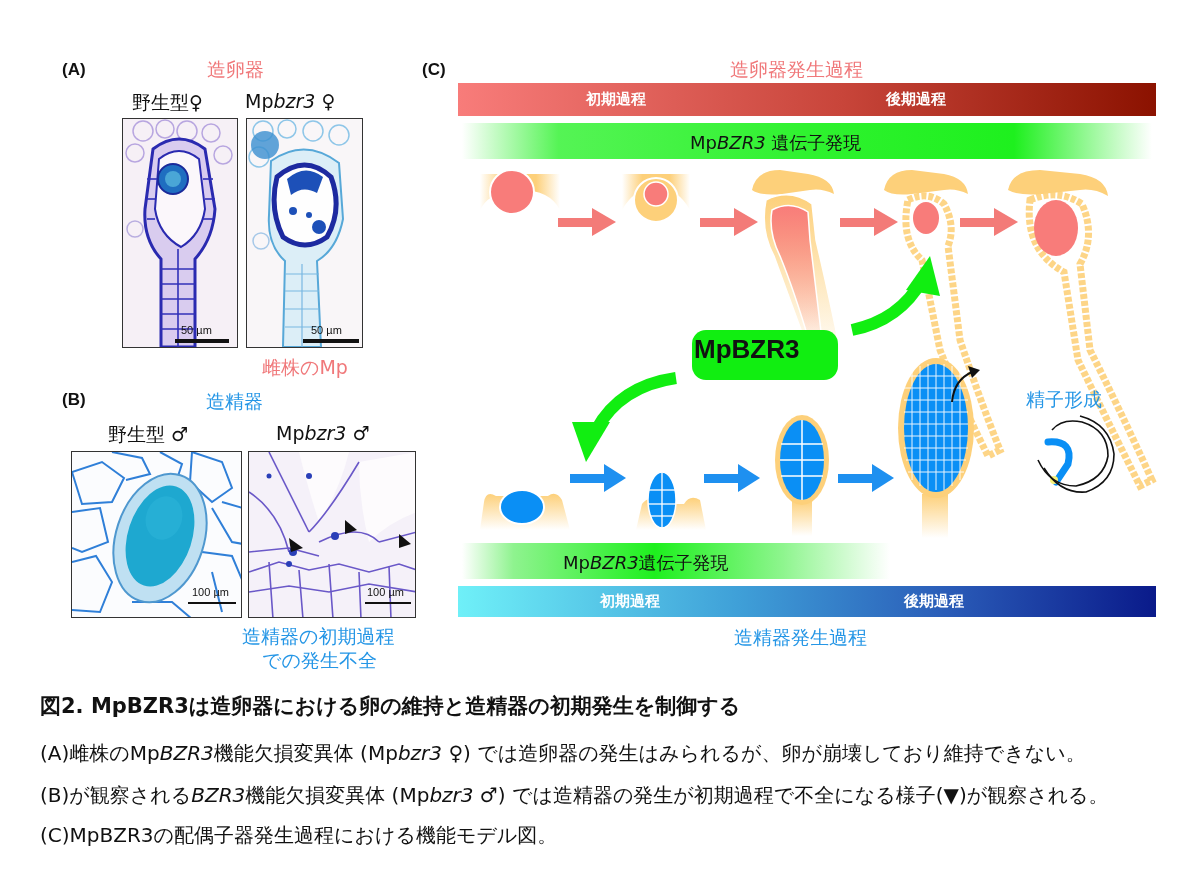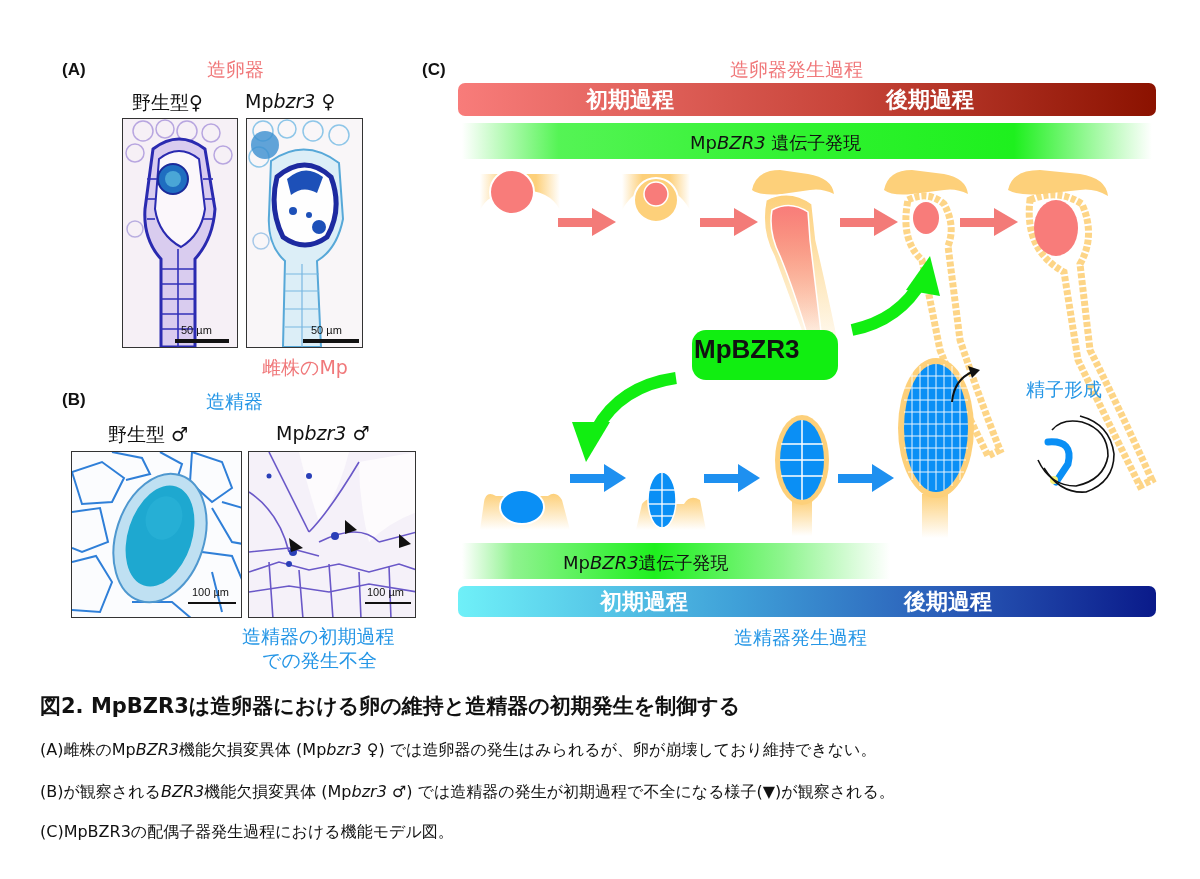--- a/index.html
+++ b/index.html
@@ -6,24 +6,24 @@
   body { width: 1200px; height: 879px; position: relative; overflow: hidden;
          font-family: "DejaVu Sans", "Liberation Sans", sans-serif; color: #111; }
   .abs { position: absolute; }
   .panel-label { font-weight: bold; font-size: 17px; font-family: "Liberation Sans", sans-serif; }
   .red-title { color: #f0787a; font-size: 19px; }
   .blue-title { color: #2596e6; font-size: 19px; }
   .sample-label { font-size: 19px; color: #111; white-space: nowrap; }
   .micro { border: 1.5px solid #333; overflow: hidden; box-sizing: border-box; }
   .scale { position: absolute; font-size: 11px; color: #111; font-family: "Liberation Sans", sans-serif; }
   .scale-bar { position: absolute; height: 4px; background: #111; }
-  .bar { position: absolute; display: flex; align-items: center; color: #fff; font-size: 22px; font-weight: bold; border-radius: 7px; }
+  .bar { position: absolute; display: flex; align-items: center; color: #fff; font-size: 15px; font-weight: bold; }
   .bar span { position: absolute; }
   .caption-title { font-size: 21px; font-weight: bold; font-family: "DejaVu Sans", sans-serif; }
-  .caption-line { font-size: 16px; font-family: "DejaVu Sans", sans-serif; color: #111; }
+  .caption-line { font-size: 20px; font-family: "DejaVu Sans", sans-serif; color: #111; }
   i { font-style: italic; }
 </style>
 </head>
 <body>
 
 <div class="abs panel-label" style="left:62px;top:60px;">(A)</div>
 <div class="abs red-title" style="left:207px;top:57px;">造卵器</div>
 
 <div class="abs sample-label" style="left:132px;top:90px;">
   <span>野生型</span><span>♀</span>
@@ -324,21 +324,21 @@
 
   <g>
     <path d="M588 282 Q614 280 608 304 Q600 316 596 322" fill="none" stroke="#0a8ff5" stroke-width="7" stroke-linecap="round"></path>
     <circle cx="594" cy="320" r="4" fill="#f8f27a"></circle>
     <path d="M578 300 Q590 326 616 326 Q644 320 648 296 Q648 270 622 262 Q602 258 592 270" fill="none" stroke="#111" stroke-width="1.6"></path>
     <path d="M584 308 Q600 334 626 332 Q654 322 654 294 Q650 264 620 256" fill="none" stroke="#111" stroke-width="1.6"></path>
   </g>
 </svg>
 
 <div class="abs" style="left:694px;top:334px;font-size:26px;font-weight:bold;font-family:'Liberation Sans',sans-serif;">MpBZR3</div>
-<div class="abs blue-title" style="left:1026px;top:377px;">精子形成</div>
+<div class="abs blue-title" style="left:1026px;top:387px;">精子形成</div>
 
 <div class="abs" style="left:462px;top:543px;width:428px;height:36px;background:linear-gradient(90deg,rgba(255,255,255,1) 0%,#8ff38f 12%,#1ef01e 45%,#8ef58e 75%,rgba(255,255,255,1) 100%);"></div>
 <div class="abs" style="left:563px;top:551px;font-size:18px;">
   <span>Mp</span><i>BZR3</i><span>遺伝子発現</span>
 </div>
 
 <div class="bar" style="left:458px;top:586px;width:698px;height:31px;background:linear-gradient(90deg,#6ff0f8,#3fa0d8 40%,#2a5cb8 70%,#0a1a8a);">
   <span style="left:142px;">初期過程</span>
   <span style="left:446px;">後期過程</span>
 </div>

